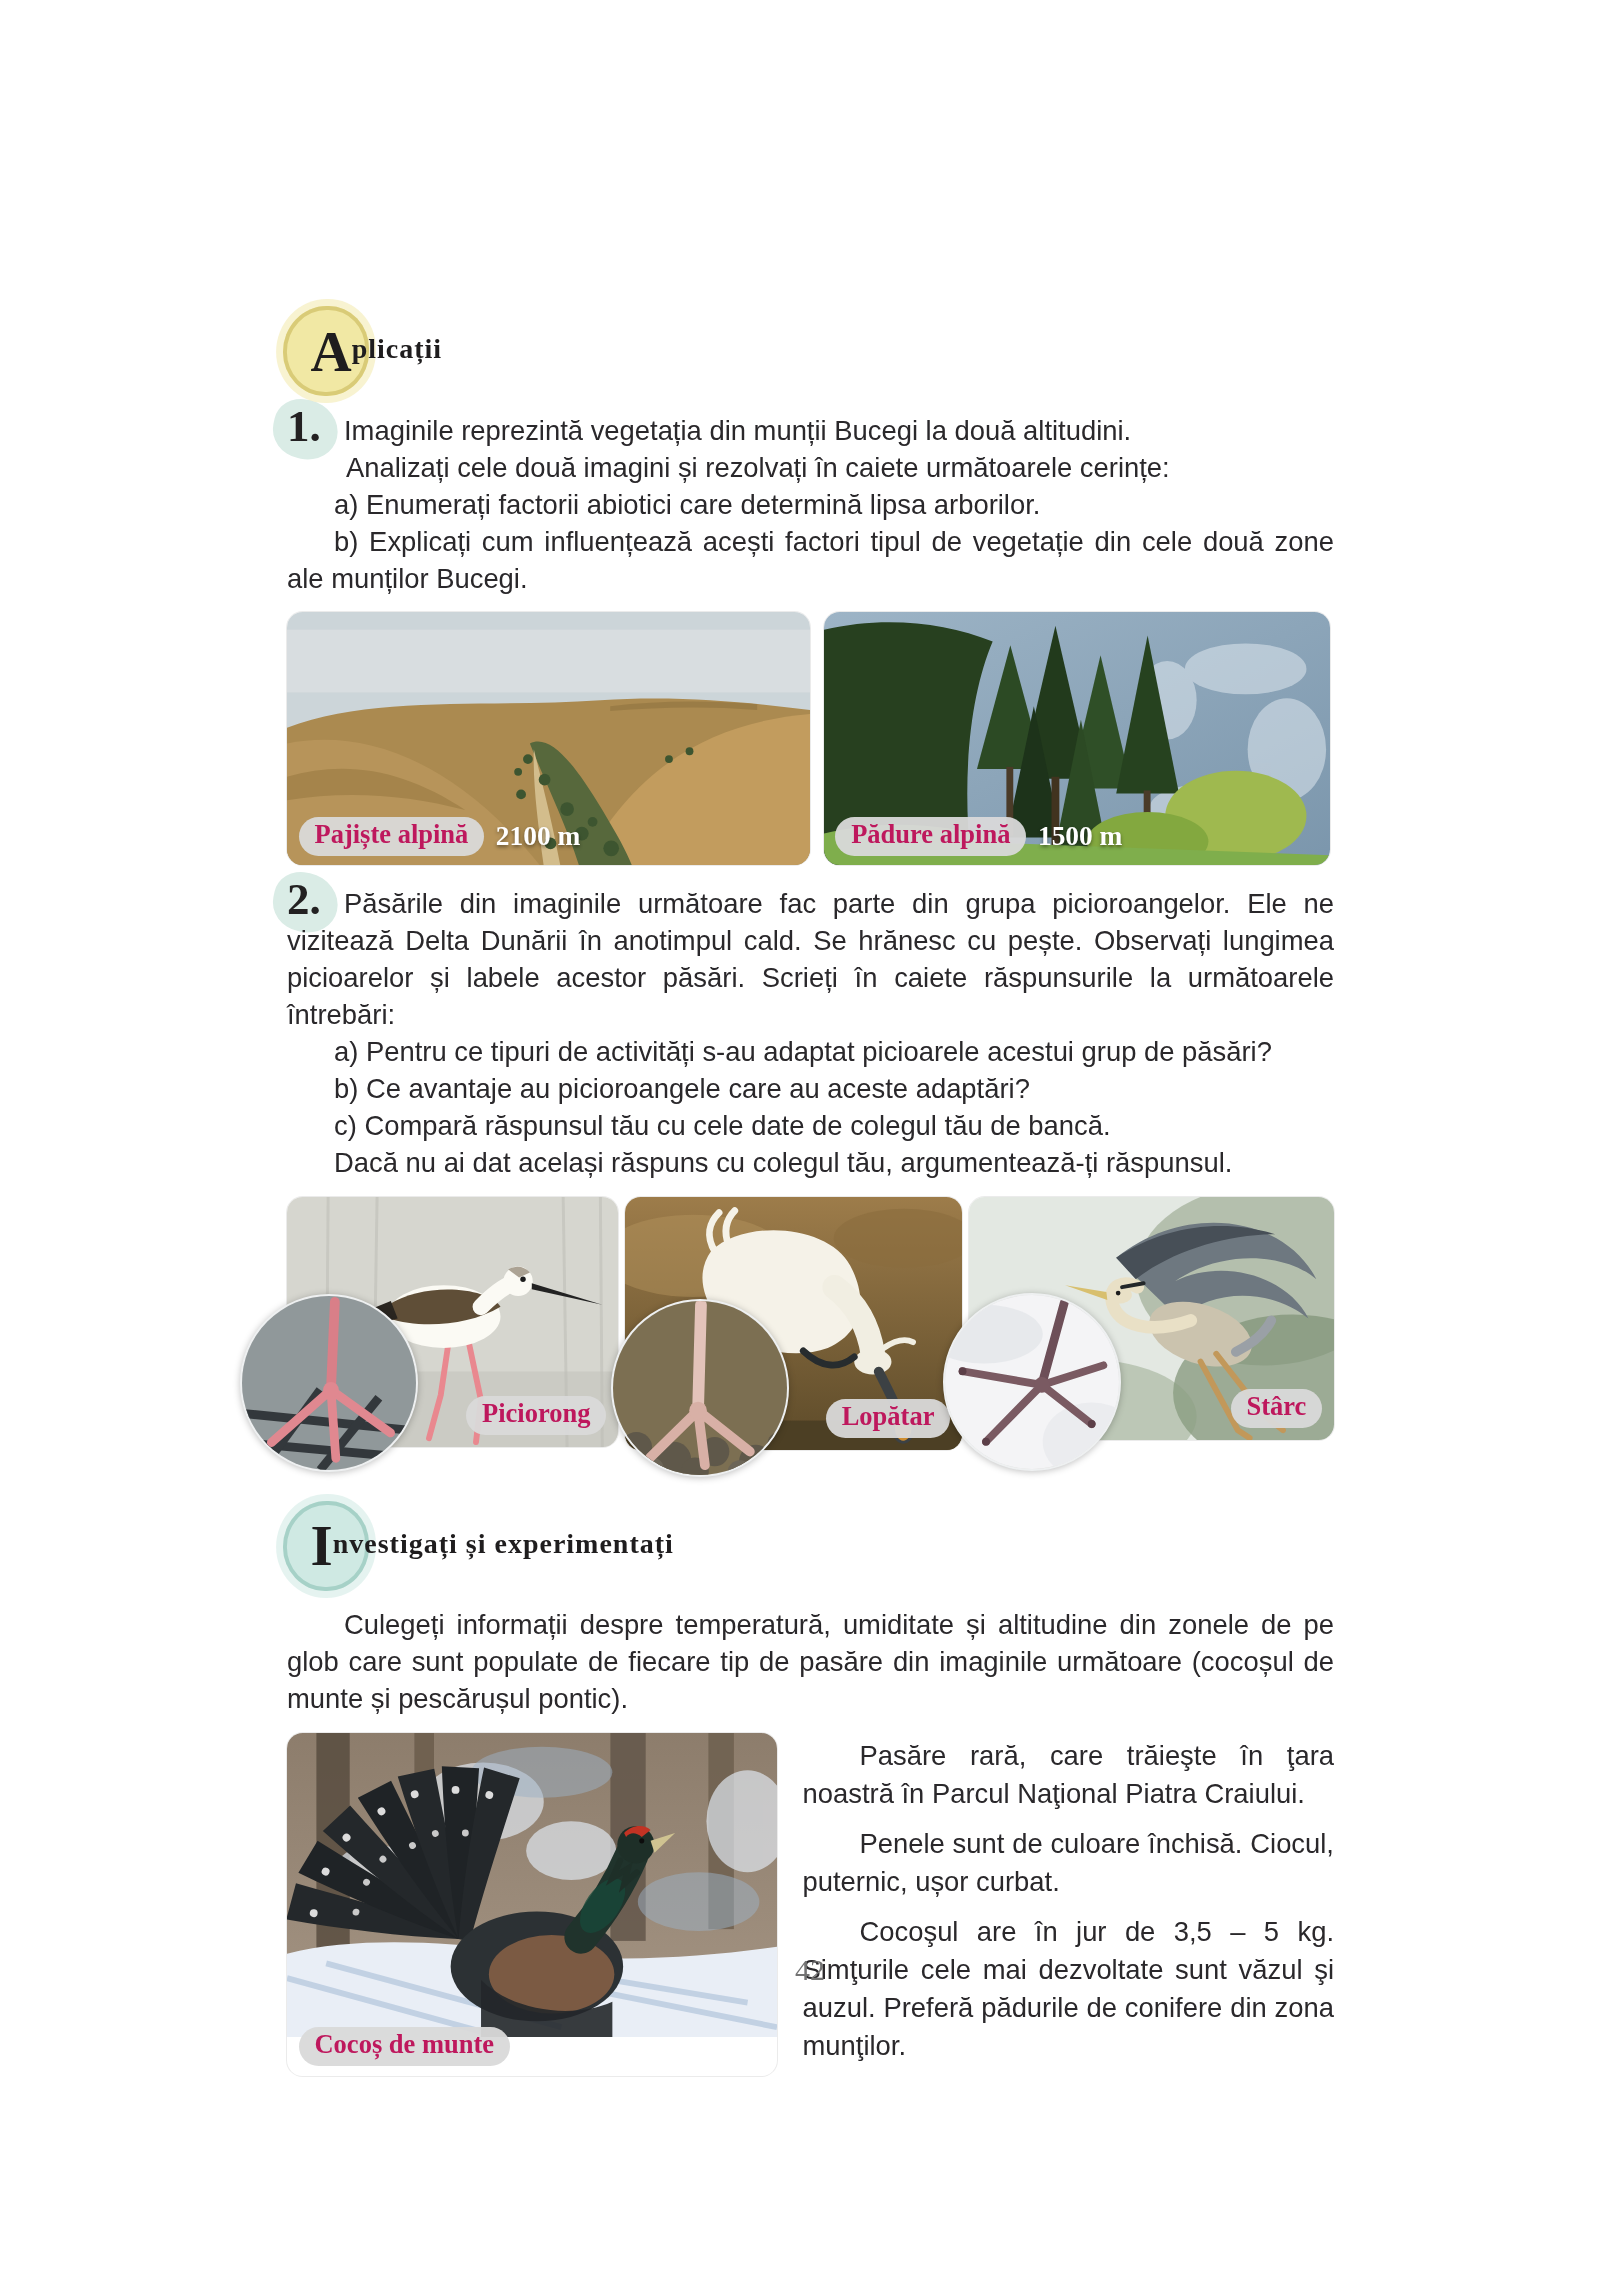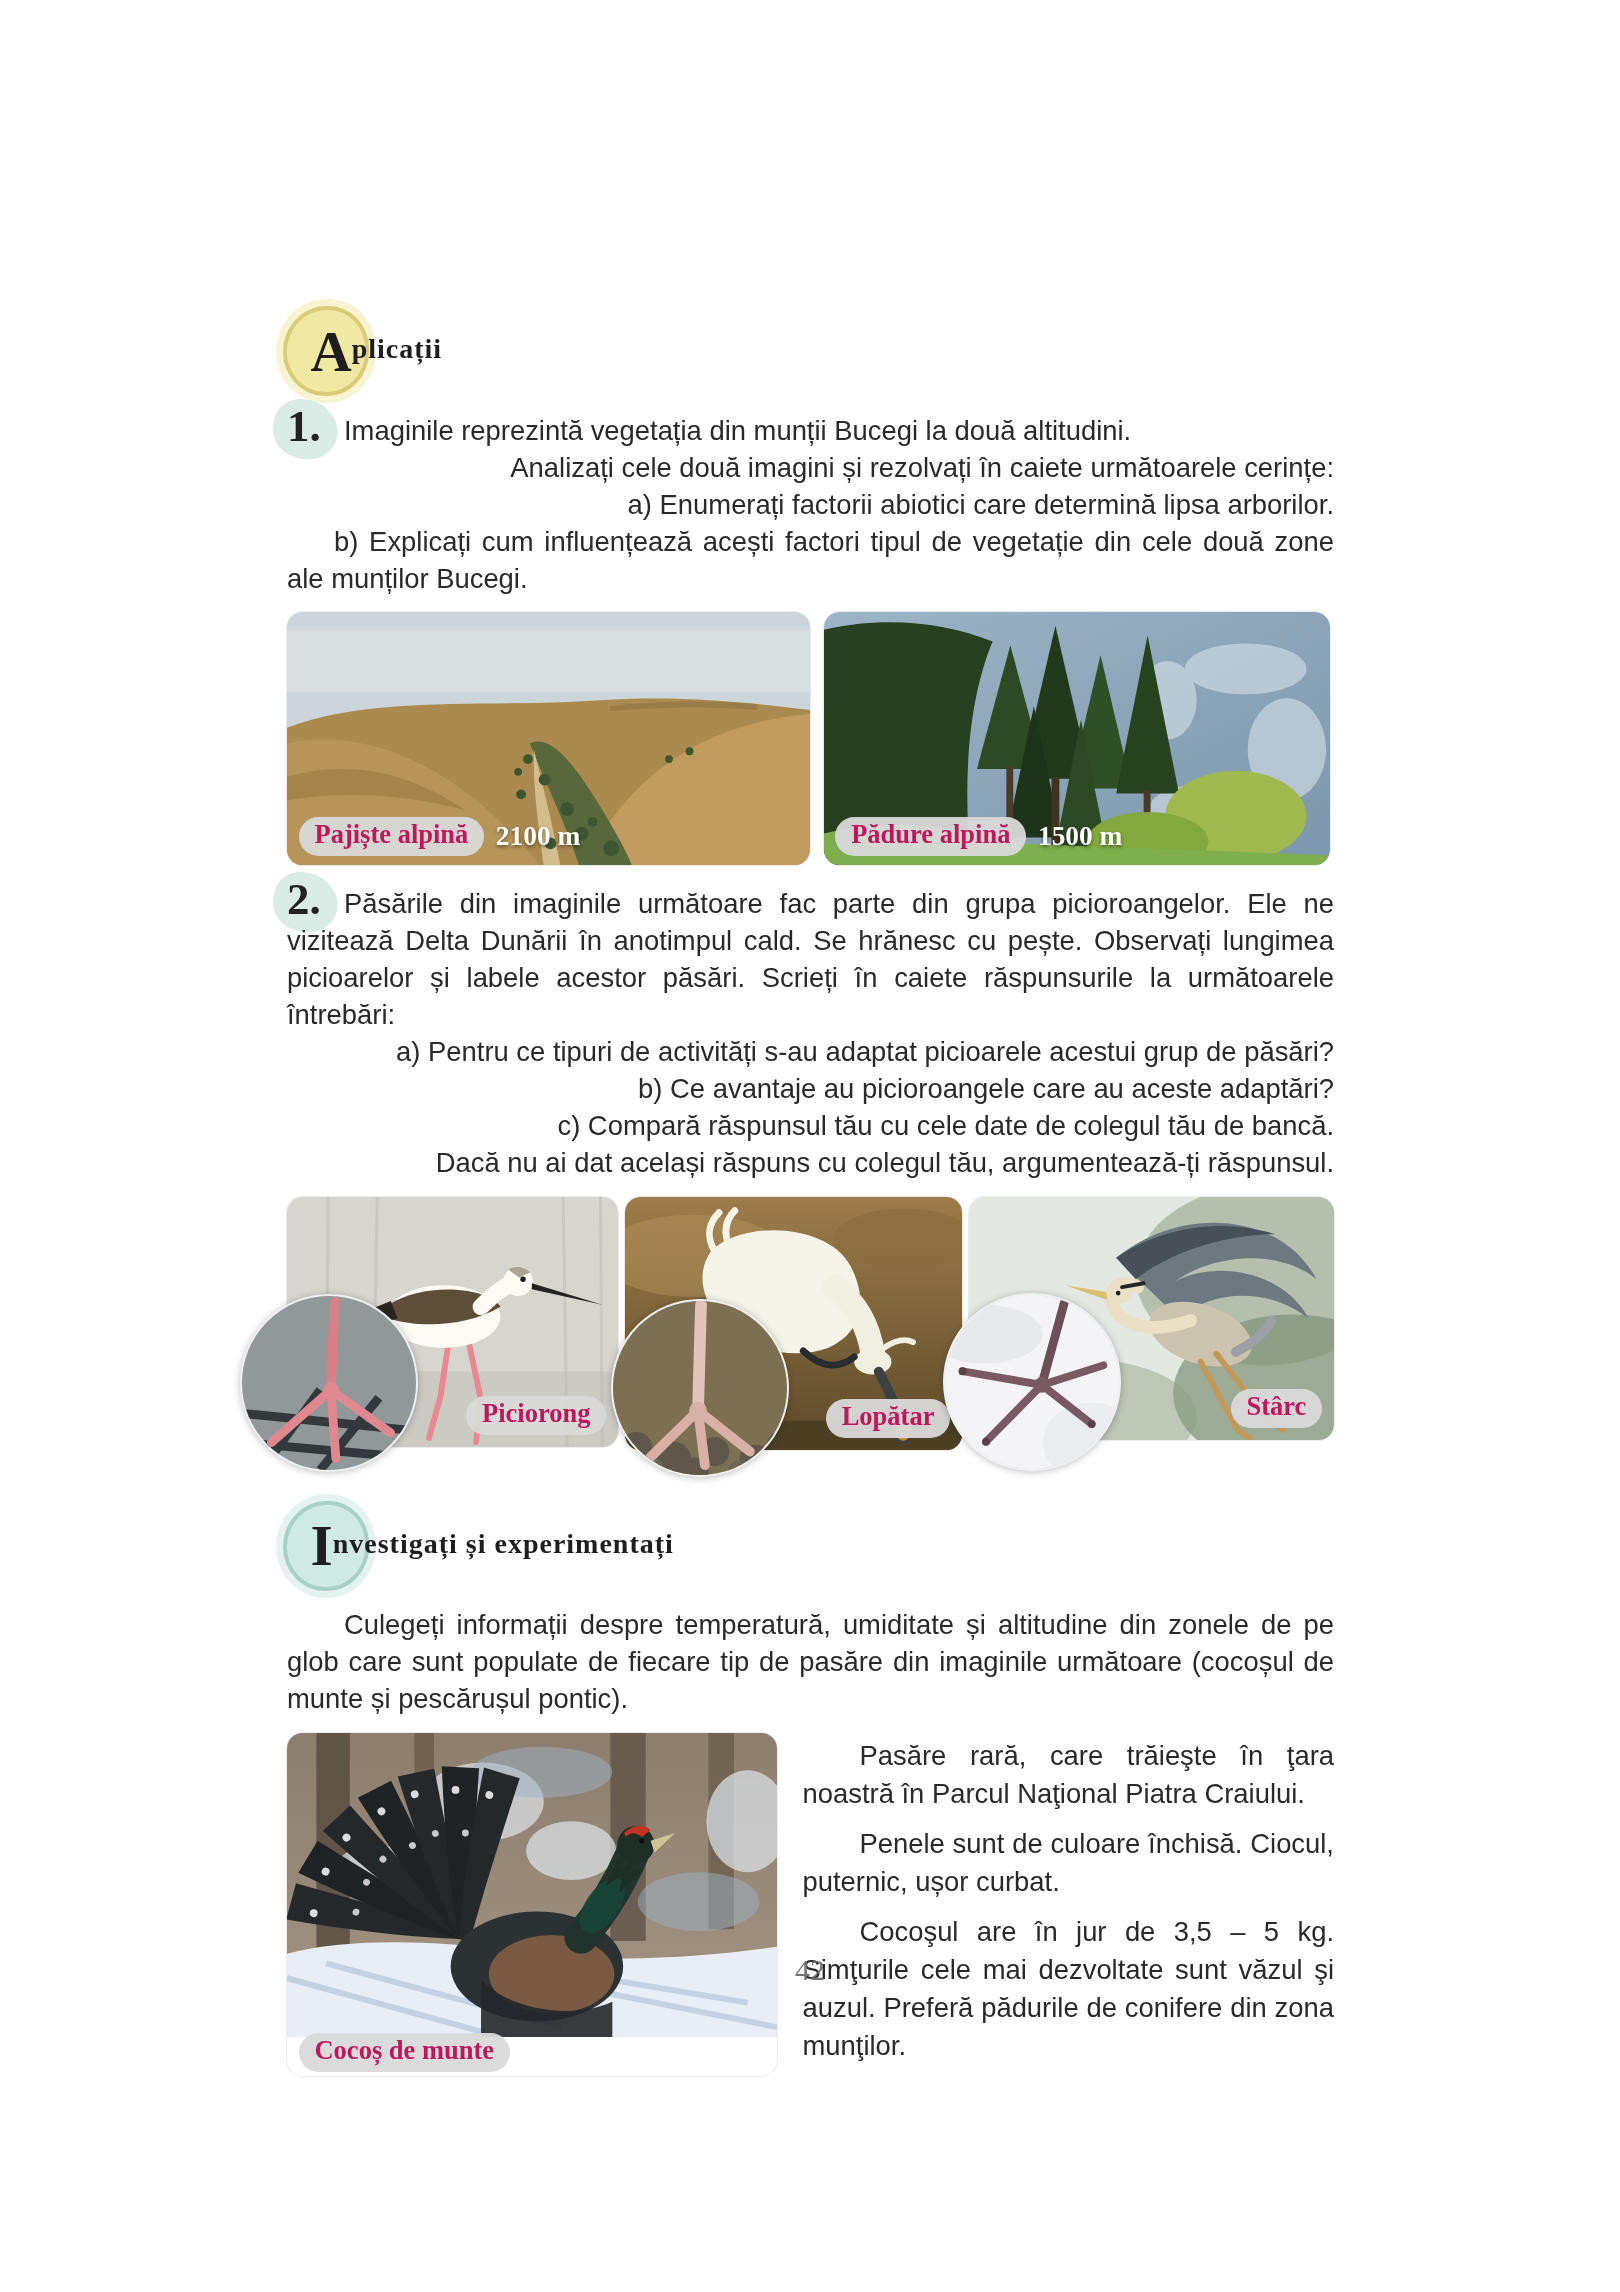--- a/index.html
+++ b/index.html
@@ -11,21 +11,21 @@
   .content { position:absolute; left:287px; top:306px; width:1047px; z-index:0; }
 
   
   .heading { position:relative; margin:0 0 15.7px 0; font-family:cursive; font-weight:700; color:#1f1d1e; height:90px; display:flex; align-items:center; }
   .ring { position:absolute; left:-3.9px; top:0px; width:86px; height:90px; border-radius:52% 48% 50% 50%; z-index:0; }
   .ring.yellow { background:#f1e8a4; box-shadow: inset 0 0 0 3.9px #d9cb77, 0 0 0 6.9px rgba(241,232,164,0.5); }
   .ring.teal   { background:#cfe9e3; box-shadow: inset 0 0 0 3.9px #a6d1c7, 0 0 0 6.9px rgba(207,233,227,0.55); }
   .h-initial { position:relative; z-index:1; font-size:57px; margin-left:23.5px; line-height:1; }
   .h-rest    { position:relative; z-index:1; font-size:28px; letter-spacing:1px; padding-bottom:3.9px; }
 
-  p { margin:0; font-size:27.4px; line-height:37px;text-align:right; }
+  p { margin:0; font-size:27.4px; line-height:37px; }
   .just { text-align:justify; }
   .pl60 { padding-left:59px; }
   .pl48 { padding-left:47px; }
   .ti48 { text-indent:47px; }
   .item { margin-bottom:13.7px; }
 
   .itemnum { float:left; width:57px; height:29px; font-family:cursive; font-weight:700; font-size:45px; line-height:29px; color:#232122; position:relative; }
   .itemnum::before {
     content:""; position:absolute; left:-13.7px; top:-11.8px; width:65px; height:59px;
     background:#daece6; border-radius:45% 55% 50% 50%; transform:rotate(12deg); z-index:-1;
@@ -52,21 +52,21 @@
     border:2.9px solid #eef0f1; box-shadow:0 1px 7.8px rgba(0,0,0,0.25); background:#ddd;
   }
   .inset.i1 { left:-47px; bottom:-25.5px; }
   .inset.i2 { left:-13.7px; bottom:-27.4px; }
   .inset.i3 { left:-25.5px; bottom:-31px; }
 
   .inv-intro { text-indent:57px; margin-bottom:15.7px; }
 
   .bottom { display:flex; gap:25.5px; }
   .cocos { position:relative; border-radius:15.7px; overflow:hidden; flex:0 0 auto; box-shadow:0 0 0 1px rgba(0,0,0,0.08); }
-  .cocos .pill { position:absolute; left:11.8px; bottom:4px; }
+  .cocos .pill { position:absolute; left:11.8px; bottom:10px; }
   .desc { flex:1; padding-top:3.9px; }
   .desc p { text-indent:57px; text-align:justify; margin-bottom:11.8px; line-height:38px; }
 
   .page-number {
     position:absolute; left:0; right:0; top:1953px; text-align:center;
     font-family:"Liberation Serif","DejaVu Serif",serif; font-size:30px; color:#737373;
   }
 </style>
 </head>
 <body>

